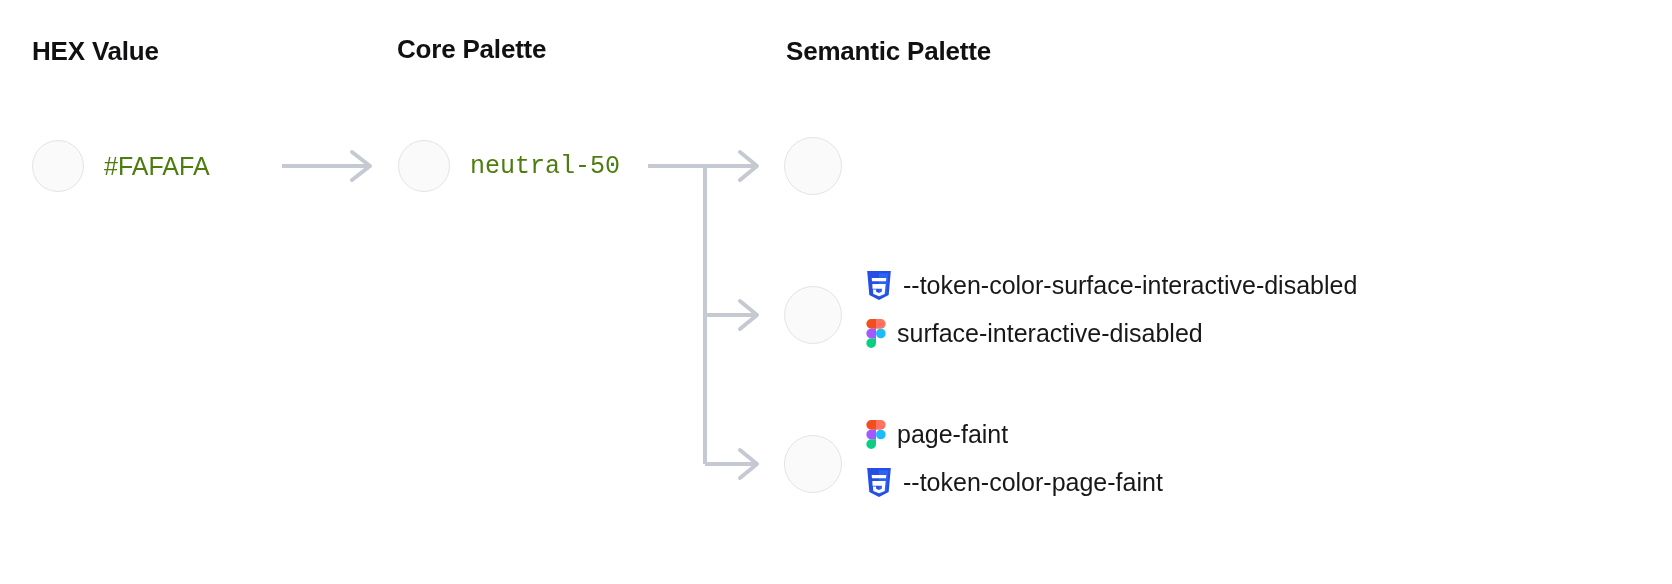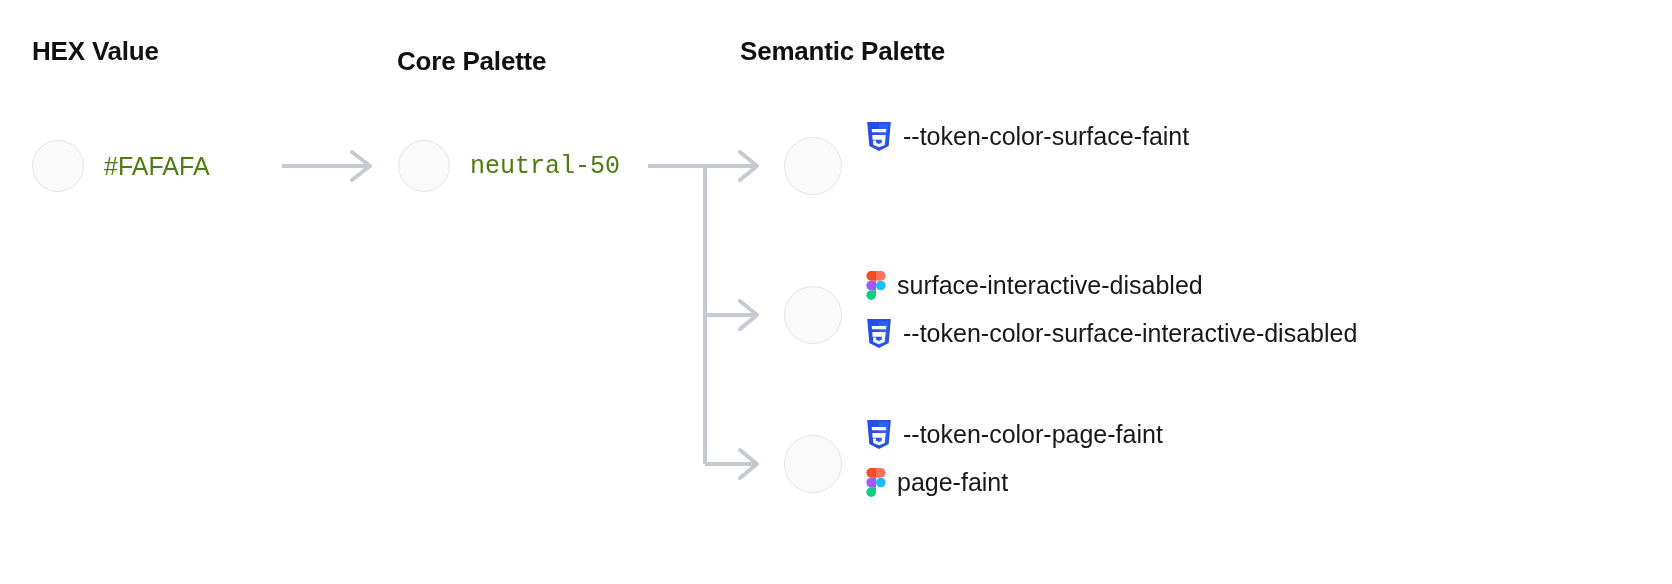--- a/index.html
+++ b/index.html
@@ -28,22 +28,22 @@
   .col-header {
     position: absolute;
     font-size: 26px;
     font-weight: 700;
     letter-spacing: -0.2px;
     color: #111114;
     white-space: nowrap;
     line-height: 1;
   }
   #hdr-hex      { left: 32px;  top: 38px; }
-  #hdr-core     { left: 397px; top: 48px; }
-  #hdr-semantic { left: 740px; top: 38px; }
+  #hdr-core     { left: 397px; top: 36px; }
+  #hdr-semantic { left: 786px; top: 38px; }
 
   
   .swatch {
     position: absolute;
     border-radius: 50%;
     border: 1px solid #e3e4e8;
     background: #fafafa;
   }
   .swatch.sm { width: 52px; height: 52px; }
   .swatch.lg { width: 58px; height: 58px; }
@@ -149,65 +149,57 @@
   <div class="value-label" id="label-hex">#FAFAFA</div>
 
   <div class="swatch sm" id="swatch-core" style="background: rgb(250, 250, 250); border-color: rgb(227, 228, 232);"></div>
   <div class="value-label" id="label-core">neutral-50</div>
 
   <div class="swatch lg" id="swatch-sem-0" style="background: rgb(250, 250, 250); border-color: rgb(227, 228, 232);"></div>
   <div class="swatch lg" id="swatch-sem-1" style="background: rgb(250, 250, 250); border-color: rgb(227, 228, 232);"></div>
   <div class="swatch lg" id="swatch-sem-2" style="background: rgb(250, 250, 250); border-color: rgb(227, 228, 232);"></div>
 
   <div class="sem-row" id="sem-row-0">
+  </div>
+
+  <div class="sem-row" id="sem-row-1">
     <div class="token-line">
       <svg class="icon-css3" viewBox="0 0 24 27" xmlns="http://www.w3.org/2000/svg" aria-hidden="true">
         <path d="M1 0h22l-2 22.3L12 27l-9-4.7L1 0z" fill="#264DE4"></path>
         <path d="M12 2.2V24.8l7.2-3.8L20.8 2.2H12z" fill="#2965F1"></path>
         <path d="M5.2 6.6h13.6l-.3 3H5.5l-.3-3zM5.8 12h12.4l-.9 9.3-5.3 2.2-5.3-2.2-.35-4h2.9l.18 2.1 2.57 1.05 2.57-1.05.27-2.9H5.95L5.8 12z" fill="#FFFFFF"></path>
       </svg>
-      <span class="token-text">--token-color-surface-faint</span>
-    </div>
-  </div>
-
-  <div class="sem-row" id="sem-row-1">
+      <span class="token-text">--token-color-surface-interactive-disabled</span>
+    </div>
     <div class="token-line">
       <svg class="icon-figma" viewBox="0 0 38 57" xmlns="http://www.w3.org/2000/svg" aria-hidden="true">
         <path d="M19 28.5a9.5 9.5 0 019.5-9.5 9.5 9.5 0 010 19A9.5 9.5 0 0119 28.5z" fill="#1ABCFE"></path>
         <path d="M0 47.5A9.5 9.5 0 019.5 38H19v9.5a9.5 9.5 0 01-19 0z" fill="#0ACF83"></path>
         <path d="M19 0v19h9.5a9.5 9.5 0 000-19H19z" fill="#FF7262"></path>
         <path d="M0 9.5A9.5 9.5 0 009.5 19H19V0H9.5A9.5 9.5 0 000 9.5z" fill="#F24E1E"></path>
         <path d="M0 28.5A9.5 9.5 0 009.5 38H19V19H9.5A9.5 9.5 0 000 28.5z" fill="#A259FF"></path>
       </svg>
       <span class="token-text">surface-interactive-disabled</span>
     </div>
-    <div class="token-line">
-      <svg class="icon-css3" viewBox="0 0 24 27" xmlns="http://www.w3.org/2000/svg" aria-hidden="true">
-        <path d="M1 0h22l-2 22.3L12 27l-9-4.7L1 0z" fill="#264DE4"></path>
-        <path d="M12 2.2V24.8l7.2-3.8L20.8 2.2H12z" fill="#2965F1"></path>
-        <path d="M5.2 6.6h13.6l-.3 3H5.5l-.3-3zM5.8 12h12.4l-.9 9.3-5.3 2.2-5.3-2.2-.35-4h2.9l.18 2.1 2.57 1.05 2.57-1.05.27-2.9H5.95L5.8 12z" fill="#FFFFFF"></path>
-      </svg>
-      <span class="token-text">--token-color-surface-interactive-disabled</span>
-    </div>
   </div>
 
   <div class="sem-row" id="sem-row-2">
-    <div class="token-line">
-      <svg class="icon-css3" viewBox="0 0 24 27" xmlns="http://www.w3.org/2000/svg" aria-hidden="true">
-        <path d="M1 0h22l-2 22.3L12 27l-9-4.7L1 0z" fill="#264DE4"></path>
-        <path d="M12 2.2V24.8l7.2-3.8L20.8 2.2H12z" fill="#2965F1"></path>
-        <path d="M5.2 6.6h13.6l-.3 3H5.5l-.3-3zM5.8 12h12.4l-.9 9.3-5.3 2.2-5.3-2.2-.35-4h2.9l.18 2.1 2.57 1.05 2.57-1.05.27-2.9H5.95L5.8 12z" fill="#FFFFFF"></path>
-      </svg>
-      <span class="token-text">--token-color-page-faint</span>
-    </div>
     <div class="token-line">
       <svg class="icon-figma" viewBox="0 0 38 57" xmlns="http://www.w3.org/2000/svg" aria-hidden="true">
         <path d="M19 28.5a9.5 9.5 0 019.5-9.5 9.5 9.5 0 010 19A9.5 9.5 0 0119 28.5z" fill="#1ABCFE"></path>
         <path d="M0 47.5A9.5 9.5 0 019.5 38H19v9.5a9.5 9.5 0 01-19 0z" fill="#0ACF83"></path>
         <path d="M19 0v19h9.5a9.5 9.5 0 000-19H19z" fill="#FF7262"></path>
         <path d="M0 9.5A9.5 9.5 0 009.5 19H19V0H9.5A9.5 9.5 0 000 9.5z" fill="#F24E1E"></path>
         <path d="M0 28.5A9.5 9.5 0 009.5 38H19V19H9.5A9.5 9.5 0 000 28.5z" fill="#A259FF"></path>
       </svg>
       <span class="token-text">page-faint</span>
     </div>
+    <div class="token-line">
+      <svg class="icon-css3" viewBox="0 0 24 27" xmlns="http://www.w3.org/2000/svg" aria-hidden="true">
+        <path d="M1 0h22l-2 22.3L12 27l-9-4.7L1 0z" fill="#264DE4"></path>
+        <path d="M12 2.2V24.8l7.2-3.8L20.8 2.2H12z" fill="#2965F1"></path>
+        <path d="M5.2 6.6h13.6l-.3 3H5.5l-.3-3zM5.8 12h12.4l-.9 9.3-5.3 2.2-5.3-2.2-.35-4h2.9l.18 2.1 2.57 1.05 2.57-1.05.27-2.9H5.95L5.8 12z" fill="#FFFFFF"></path>
+      </svg>
+      <span class="token-text">--token-color-page-faint</span>
+    </div>
   </div>
 
 </div>
 
 </body></html>

